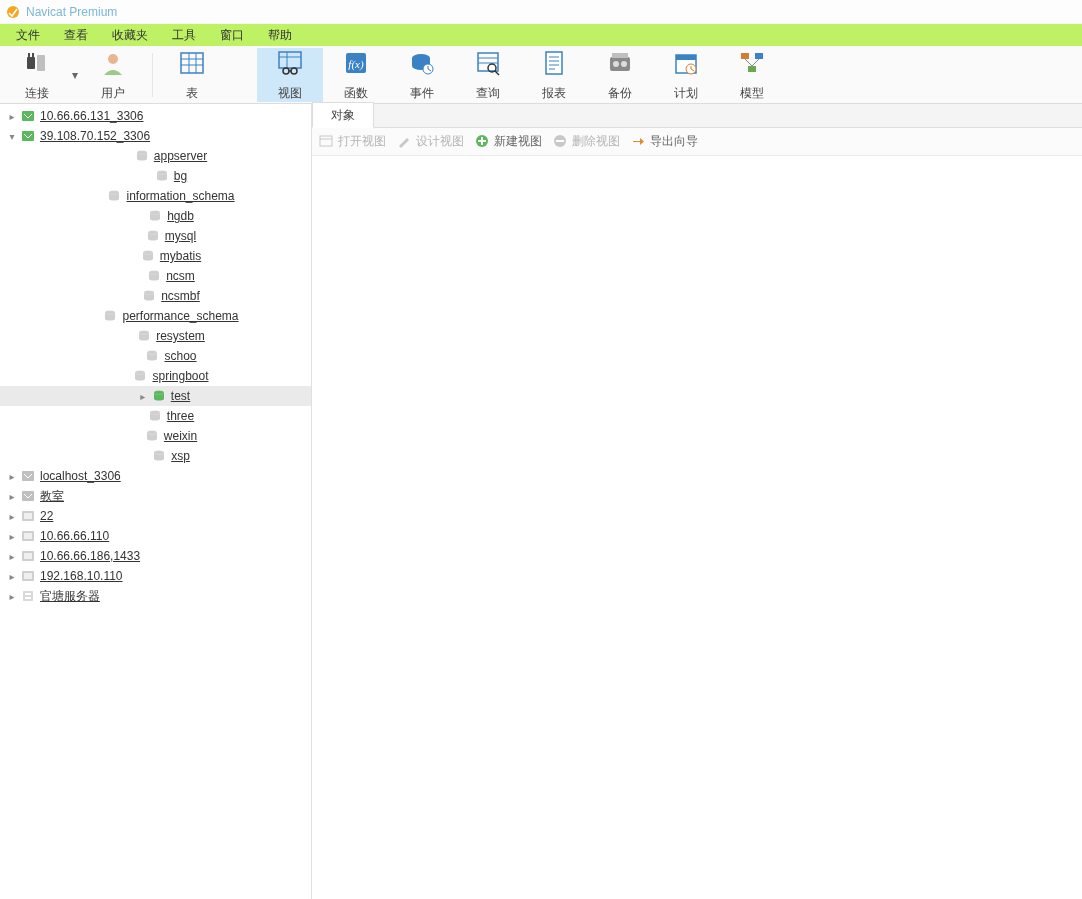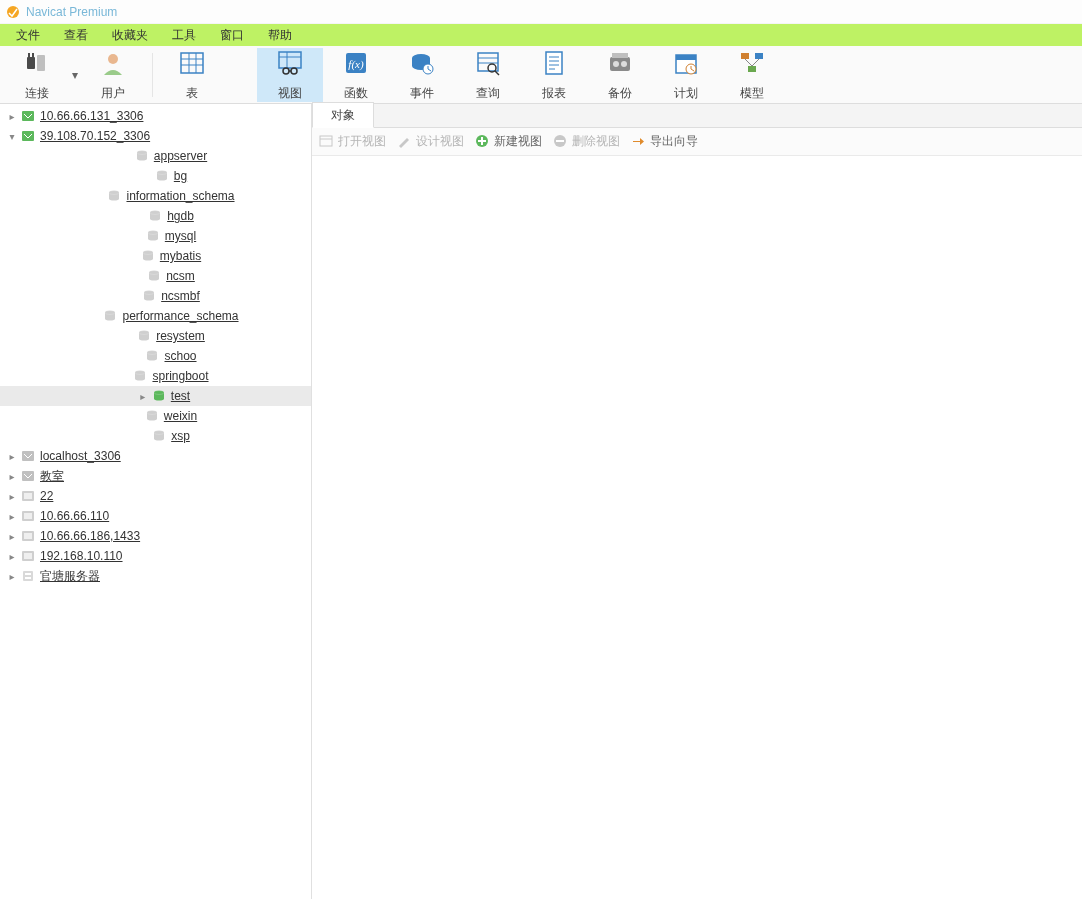--- a/index.html
+++ b/index.html
@@ -490,20 +490,31 @@
         </div>
         <div class="node indent2">
           <span class="expander"></span>
           <span class="nicon">
             <svg width="14" height="14" viewBox="0 0 14 14">
               <ellipse cx="7" cy="3.5" rx="5" ry="2" fill="#cfcfcf"></ellipse>
               <path d="M2 3.5 v6 a5 2 0 0 0 10 0 v-6" fill="#cfcfcf"></path>
               <ellipse cx="7" cy="3.5" rx="5" ry="2" fill="none" stroke="#fff" stroke-width="0.5" opacity="0.4"></ellipse>
             </svg>
           </span>
+          <span class="nlabel">three</span>
+        </div>
+        <div class="node indent2">
+          <span class="expander"></span>
+          <span class="nicon">
+            <svg width="14" height="14" viewBox="0 0 14 14">
+              <ellipse cx="7" cy="3.5" rx="5" ry="2" fill="#cfcfcf"></ellipse>
+              <path d="M2 3.5 v6 a5 2 0 0 0 10 0 v-6" fill="#cfcfcf"></path>
+              <ellipse cx="7" cy="3.5" rx="5" ry="2" fill="none" stroke="#fff" stroke-width="0.5" opacity="0.4"></ellipse>
+            </svg>
+          </span>
           <span class="nlabel">weixin</span>
         </div>
         <div class="node indent2">
           <span class="expander"></span>
           <span class="nicon">
             <svg width="14" height="14" viewBox="0 0 14 14">
               <ellipse cx="7" cy="3.5" rx="5" ry="2" fill="#cfcfcf"></ellipse>
               <path d="M2 3.5 v6 a5 2 0 0 0 10 0 v-6" fill="#cfcfcf"></path>
               <ellipse cx="7" cy="3.5" rx="5" ry="2" fill="none" stroke="#fff" stroke-width="0.5" opacity="0.4"></ellipse>
             </svg>

